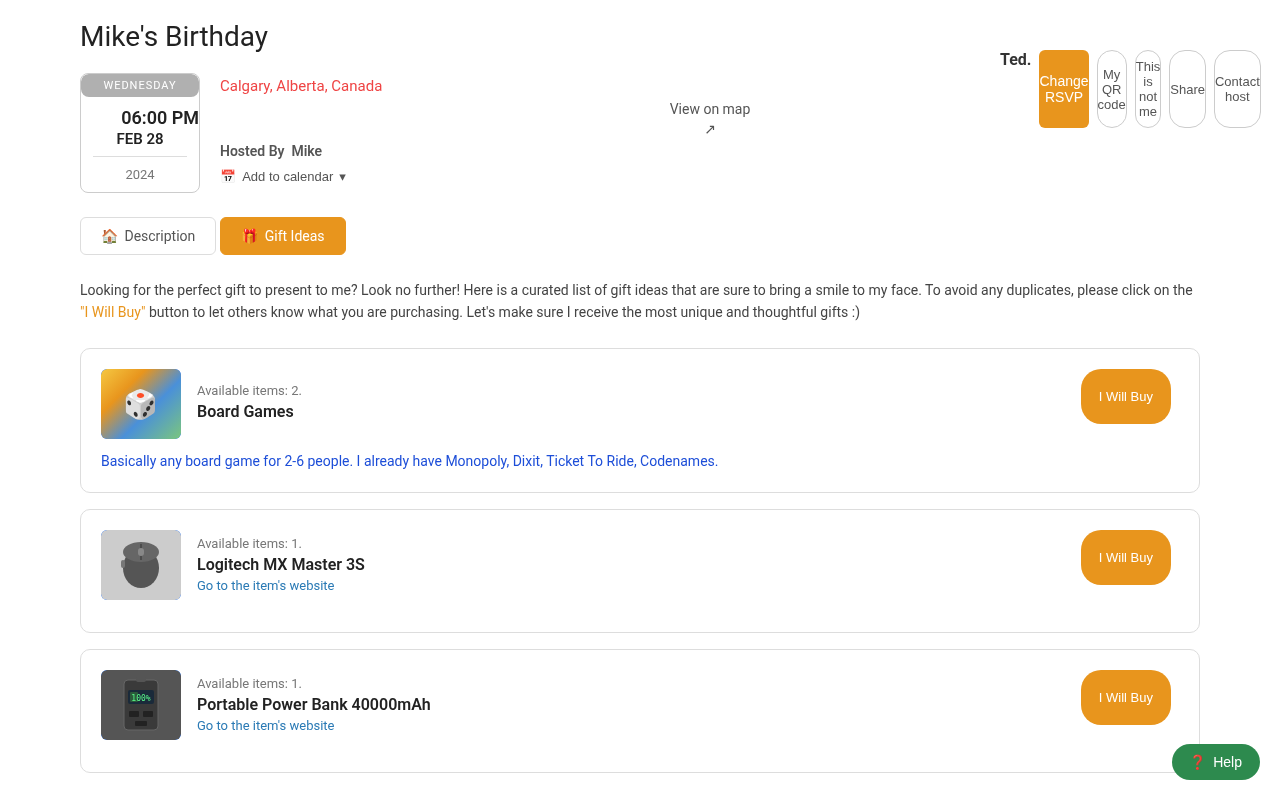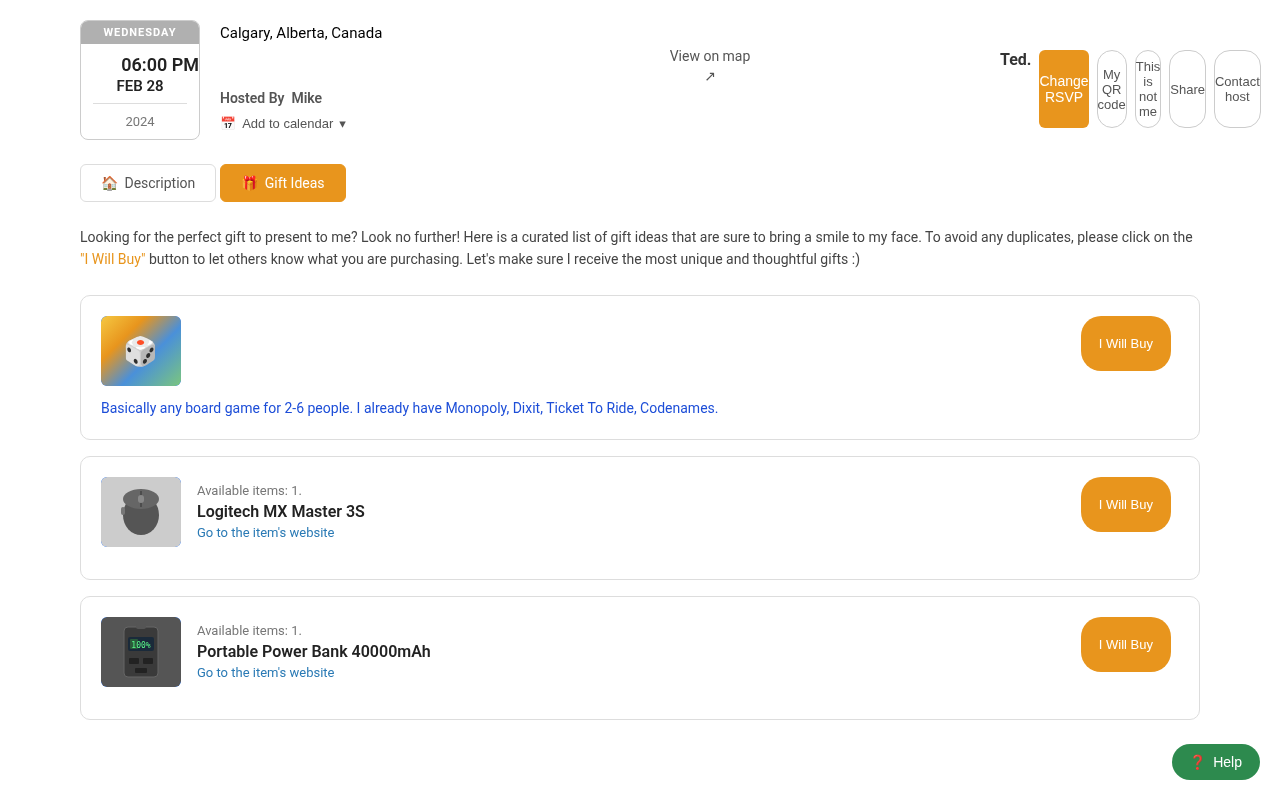--- a/index.html
+++ b/index.html
@@ -32,23 +32,24 @@
       border: 1px solid #ccc;
       border-radius: 8px;
       overflow: hidden;
       text-align: center;
       flex-shrink: 0;
     }
     .date-card-day {
       background: #b0b0b0;
       color: #fff;
       font-size: 11px;
-      font-weight: 700;
+      font-weight: 400;
       padding: 5px 0;
       letter-spacing: 1px;
+      border-radius: 8px;
     }
     .date-card-time {
       font-size: 18px;
       font-weight: 600;
       padding: 10px 0 2px;
       color: #222;
       text-align: right;
     }
     .date-card-date {
       font-size: 15px;
@@ -65,21 +66,21 @@
       font-size: 13px;
       color: #777;
       padding: 6px 0 10px;
     }
     .event-details {
       flex: 1;
       padding-top: 4px;
     }
     .event-location {
       font-size: 15px;
-      color: #000000;
+      color: #ef4444;
       margin-bottom: 6px;
     }
     .event-map-link {
       display: flex;
       align-items: center;
       gap: 4px;
       color: #555;
       font-size: 14px;
       margin-bottom: 6px;
       cursor: pointer;
@@ -291,20 +292,21 @@
       display: flex;
       align-items: center;
       gap: 6px;
     }
   </style>
 </head>
 <body>
 
 <div class="page-container">
 
+  <h1 class="page-title">Mike's Birthday</h1>
 
   <div class="event-header">
 
     <div class="date-card">
       <div class="date-card-day">WEDNESDAY</div>
       <div class="date-card-time">06:00 PM</div>
       <div class="date-card-date">FEB 28</div>
       <hr class="date-card-divider">
       <div class="date-card-year">2024</div>
     </div>
@@ -349,20 +351,25 @@
   <p class="intro-text">
     <span>Looking for the perfect gift to present to me? Look no further! Here is a curated list of gift ideas that are sure to bring a smile to my face. To avoid any duplicates, please click on the </span><span class="highlight">"I Will Buy"</span><span> button to let others know what you are purchasing. Let's make sure I receive the most unique and thoughtful gifts :)</span>
   </p>
 
   <div id="gift-list">
       <div class="gift-card">
     <button class="btn-i-will-buy">I Will Buy</button>
     <div class="gift-card-header">
       <div class="gift-image">
         <div class="board-games-img"></div>
+      </div>
+      <div class="gift-info">
+        <div class="gift-available">Available items: 2.</div>
+        <div class="gift-name">Board Games</div>
+
       </div>
     </div>
     <div class="gift-description">Basically any board game for 2-6 people. I already have Monopoly, Dixit, Ticket To Ride, Codenames.</div>
   </div>
       <div class="gift-card">
     <button class="btn-i-will-buy">I Will Buy</button>
     <div class="gift-card-header">
       <div class="gift-image">
         <div class="mouse-img">
       <svg width="60" height="50" viewBox="0 0 60 50">

